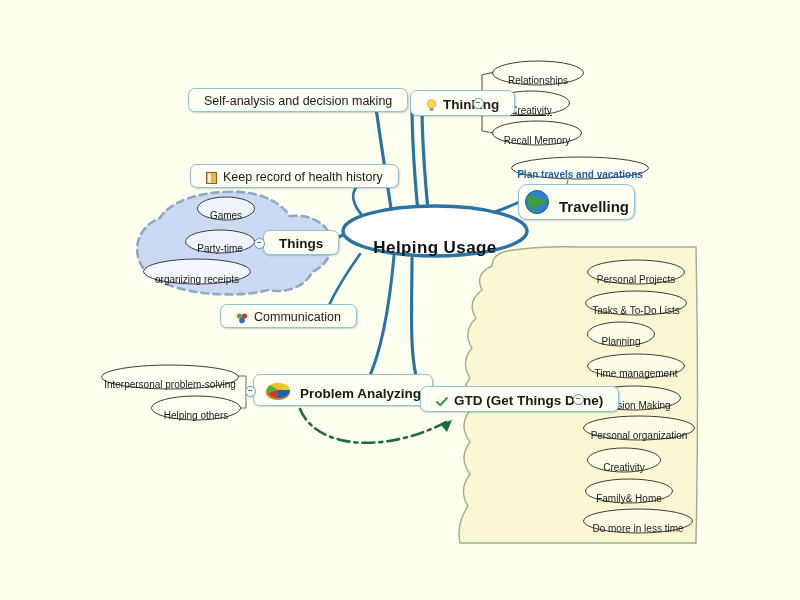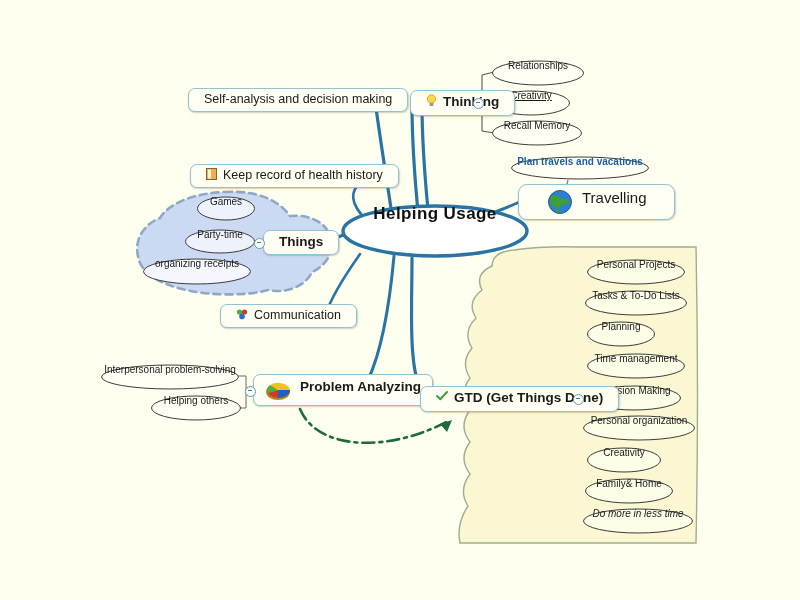--- a/index.html
+++ b/index.html
@@ -22,21 +22,21 @@
     position: absolute;
     left: 0; top: 0;
     width: 800px;
     height: 600px;
     pointer-events: none;
   }
   .node {
     position: absolute;
     box-sizing: border-box;
     display: flex;
-    align-items: flex-start;
+    align-items: flex-end;
     justify-content: center;
     white-space: nowrap;
   }
 
   
   .central {
     z-index: 6;
     width: 190px;
     height: 54px;
     left: 340px;
@@ -62,23 +62,23 @@
     background: #fffff4;
     border: 1.4px solid #8fc4d8;
     border-radius: 7px;
     padding: 3px 15px;
     font-size: 12.5px;
     color: #1a1a1a;
     box-shadow: 0.8px 1px 1.6px rgba(90,90,70,0.28);
   }
   .rrect.big {
     font-size: 15px;
-    font-weight: normal;
+    font-weight: bold;
     border-radius: 9px;
-    padding: 4px 28px;
+    padding: 4px 5px;
   }
   .rrect.mid {
     font-size: 13.5px;
     font-weight: bold;
   }
   .rrect .ico {
     display: inline-block;
     margin-right: 6px;
     flex: 0 0 auto;
     line-height: 0;
@@ -420,20 +420,20 @@
     <span class="el-label">Creativity</span>
   </div>
 
   <div class="node ell" style="left:584px; top:478px; width:90px; height:26px;">
     <svg class="el-shape" viewBox="0 0 90 26">
       <ellipse cx="45" cy="13" rx="43.5" ry="12" fill="#fdfce6" stroke="#3c3c3c" stroke-width="1"></ellipse>
     </svg>
     <span class="el-label">Family&amp; Home</span>
   </div>
 
-  <div class="node ell" style="left:582px; top:508px; width:112px; height:26px;font-style:italic;">
+  <div class="node ell" style="left:582px; top:508px; width:112px; height:26px;">
     <svg class="el-shape" viewBox="0 0 112 26">
       <ellipse cx="56" cy="13" rx="54.5" ry="12" fill="#fdfce6" stroke="#3c3c3c" stroke-width="1"></ellipse>
     </svg>
     <span class="el-label">Do more in less time</span>
   </div>
 
 </div>
 
 </body></html>

